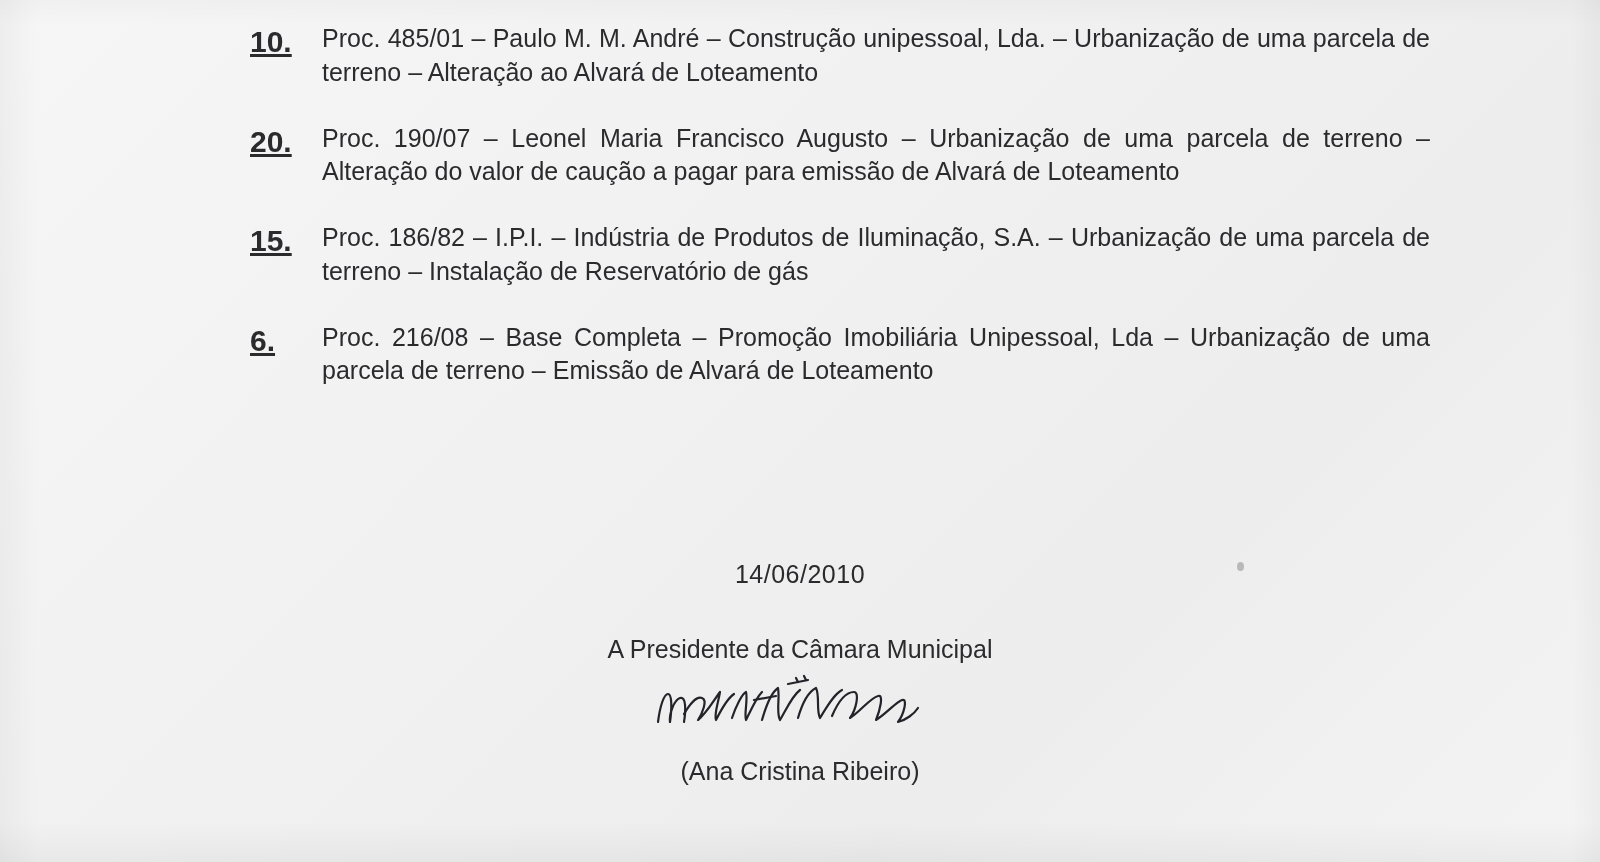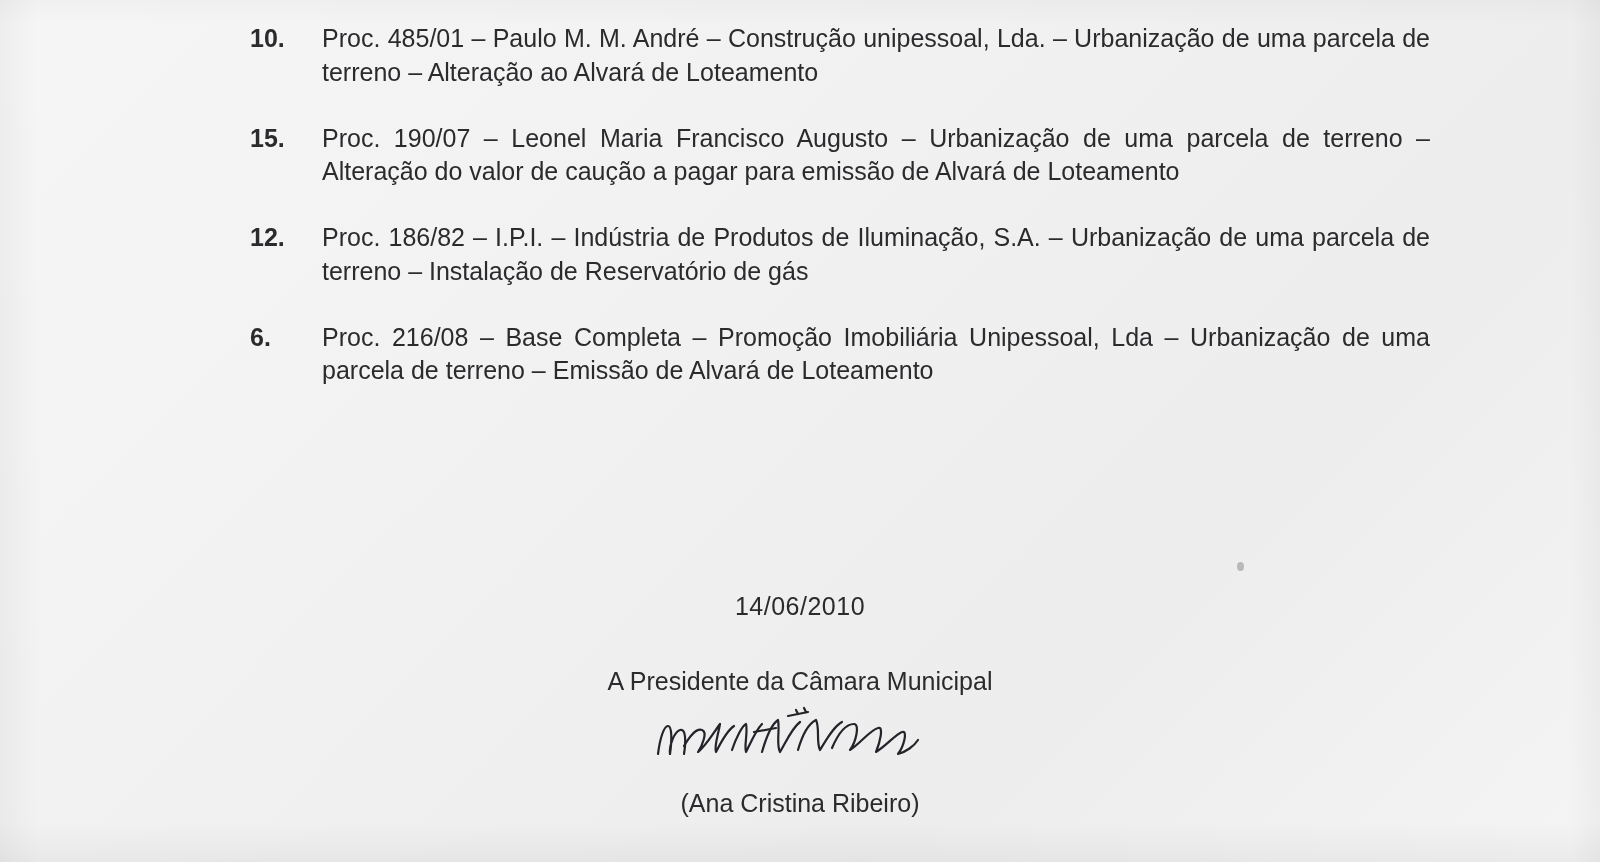--- a/index.html
+++ b/index.html
@@ -40,40 +40,41 @@
   }
   .item {
     display: flex;
     align-items: flex-start;
     margin-bottom: 32px;
   }
   .item-num {
     flex: 0 0 auto;
     width: 72px;
     font-weight: bold;
-    font-size: 25px;
+    font-size: 30px;
     line-height: 1.35;
     letter-spacing: 0px;
+    text-decoration: underline;
   }
   .item-text {
     flex: 1 1 auto;
     font-size: 25px;
     line-height: 1.35;
     text-align: justify;
     text-justify: inter-word;
     hyphens: none;
   }
   .item-text.last-left {
     text-align: justify;
   }
   .footer {
     position: absolute;
     left: 0;
     right: 0;
-    top: 592px;
+    top: 560px;
     text-align: center;
   }
   .date {
     font-size: 25px;
     letter-spacing: 0.5px;
     margin-bottom: 46px;
   }
   .role {
     font-size: 25px;
     margin-bottom: 6px;
@@ -107,26 +108,26 @@
 <div class="page">
 
   <div class="content">
 
     <div class="item">
       <div class="item-num">10.</div>
       <div class="item-text">Proc. 485/01 – Paulo M. M. André – Construção unipessoal, Lda. – Urbanização de uma parcela de terreno – Alteração ao Alvará de Loteamento</div>
     </div>
 
     <div class="item">
-      <div class="item-num">15.</div>
+      <div class="item-num">20.</div>
       <div class="item-text">Proc. 190/07 – Leonel Maria Francisco Augusto – Urbanização de uma parcela de terreno – Alteração do valor de caução a pagar para emissão de Alvará de Loteamento</div>
     </div>
 
     <div class="item">
-      <div class="item-num">12.</div>
+      <div class="item-num">15.</div>
       <div class="item-text">Proc. 186/82 – I.P.I. – Indústria de Produtos de Iluminação, S.A. – Urbanização de uma parcela de terreno – Instalação de Reservatório de gás</div>
     </div>
 
     <div class="item">
       <div class="item-num">6.</div>
       <div class="item-text last-left">Proc. 216/08 – Base Completa – Promoção Imobiliária Unipessoal, Lda – Urbanização de uma parcela de terreno – Emissão de Alvará de Loteamento</div>
     </div>
 
   </div>
 

